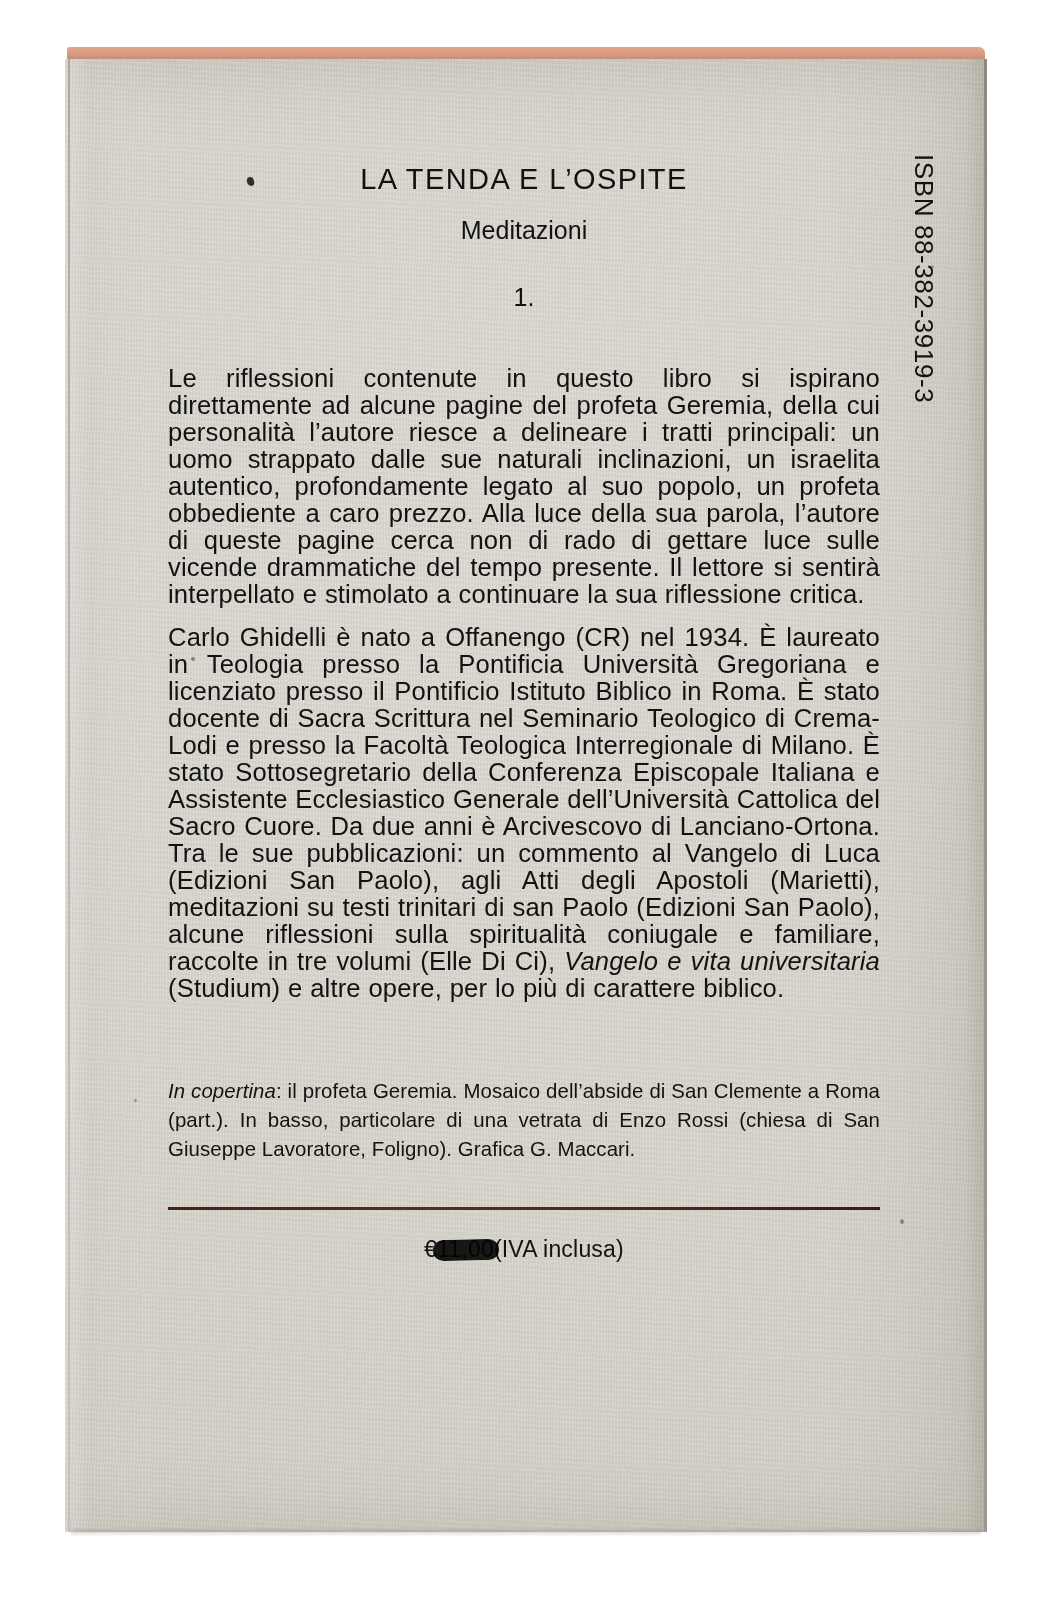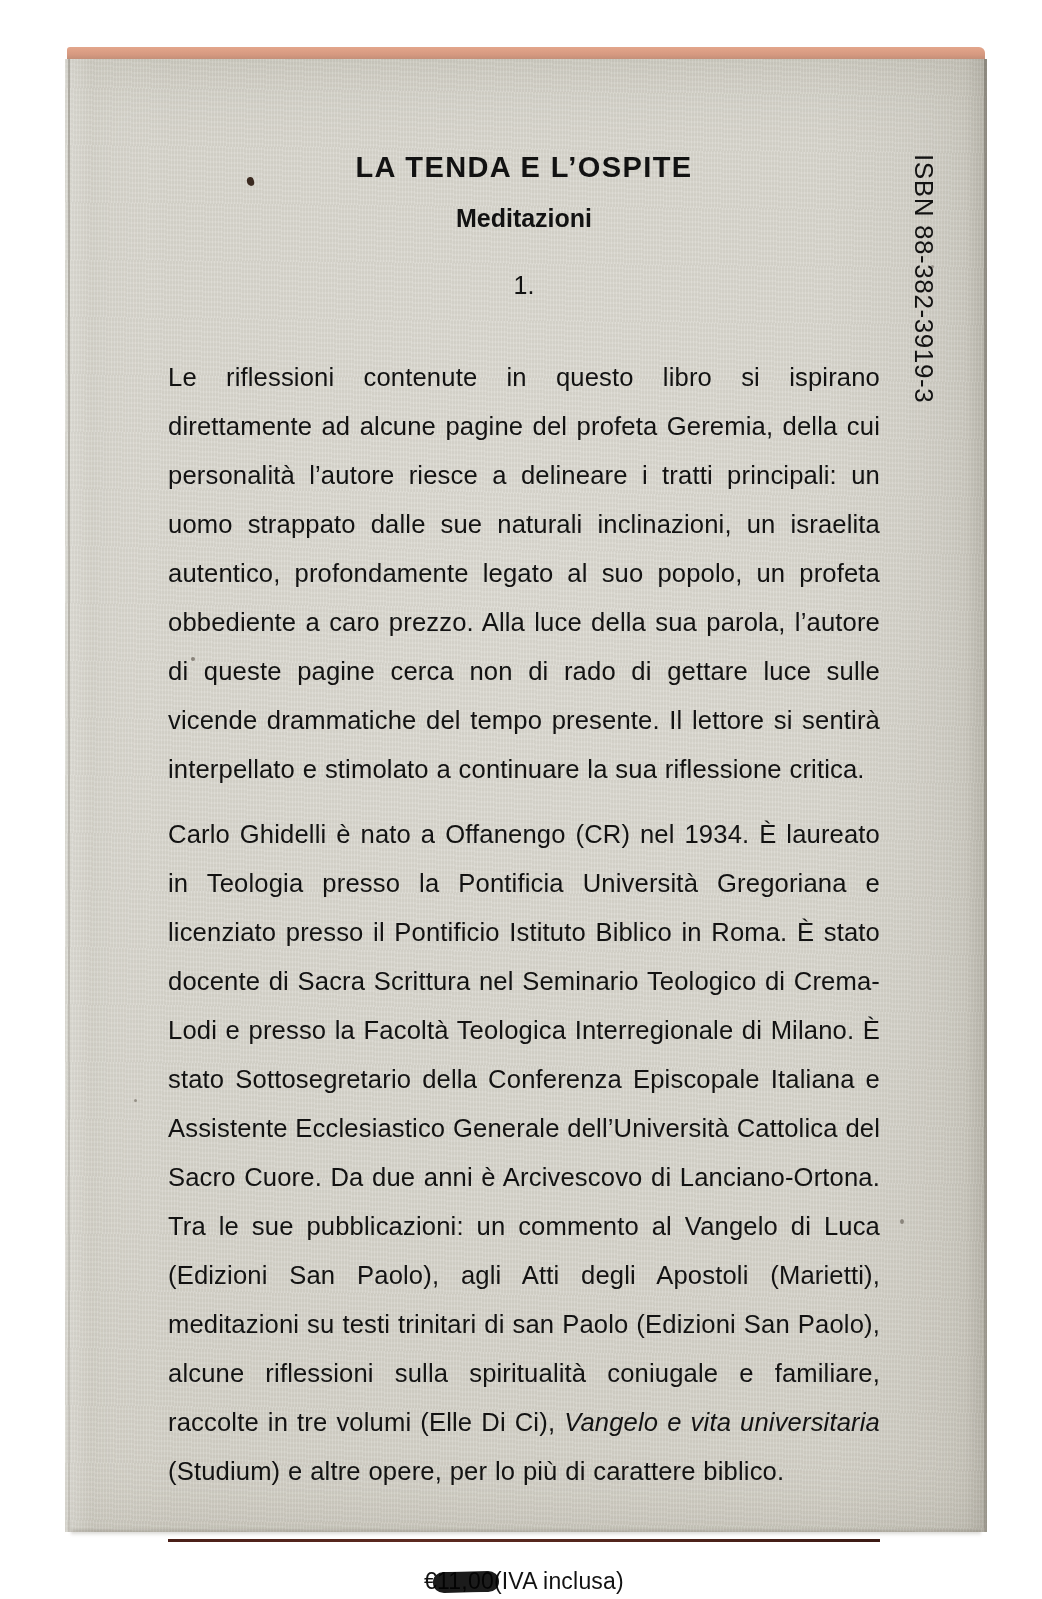--- a/index.html
+++ b/index.html
@@ -102,28 +102,28 @@
     top: 92px;
     width: 712px;
     color: #121212;
   }
 
   
   #title-block { text-align: center; }
   #book-title {
     font-size: 29px;
     letter-spacing: 1.4px;
-    font-weight: 700;
-    margin: 0;
+    font-weight: 400;
+    margin: 12px;
     color: #121212;
   }
   #book-subtitle {
     font-size: 25px;
     margin: 20px 0 0 0;
-    font-weight: 700;
+    font-weight: 400;
   }
   #volume-number {
     font-size: 25px;
     margin: 38px 0 0 0;
     font-weight: 400;
   }
 
   
   #ink-speck {
     position: absolute;
@@ -132,21 +132,21 @@
     width: 7px;
     height: 9px;
     background: #3b2a20;
     border-radius: 50% 50% 45% 55%;
     transform: rotate(-14deg);
   }
 
   
   .body-para {
     font-size: 25.6px;
-    line-height: 49px;
+    line-height: 27px;
     text-align: justify;
     margin: 0;
     letter-spacing: .15px;
     word-spacing: .5px;
   }
   #blurb-paragraph { margin-top: 53px; }
   #bio-paragraph  { margin-top: 16px; }
   .italic { font-style: italic; }
 
   
@@ -248,20 +248,23 @@
       <div id="title-block">
         <h1 id="book-title">LA TENDA E L’OSPITE</h1>
         <p id="book-subtitle">Meditazioni</p>
         <p id="volume-number">1.</p>
       </div>
 
       <p id="blurb-paragraph" class="body-para">Le riflessioni contenute in questo libro si ispirano direttamente ad alcune pagine del profeta Geremia, della cui personalità l’autore riesce a delineare i tratti principali: un uomo strappato dalle sue naturali inclinazioni, un israelita autentico, profondamente legato al suo popolo, un profeta obbediente a caro prezzo. Alla luce della sua parola, l’autore di queste pagine cerca non di rado di gettare luce sulle vicende drammatiche del tempo presente. Il lettore si sentirà interpellato e stimolato a continuare la sua riflessione critica.</p>
 
       <p id="bio-paragraph" class="body-para"><span>Carlo Ghidelli è nato a Offanengo (CR) nel 1934. È laureato in Teologia presso la Pontificia Università Gregoriana e licenziato presso il Pontificio Istituto Biblico in Roma. È stato docente di Sacra Scrittura nel Seminario Teologico di Crema-Lodi e presso la Facoltà Teologica Interregionale di Milano. È stato Sottosegretario della Conferenza Episcopale Italiana e Assistente Ecclesiastico Generale dell’Università Cattolica del Sacro Cuore. Da due anni è Arcivescovo di Lanciano-Ortona. Tra le sue pubblicazioni: un commento al Vangelo di Luca (Edizioni San Paolo), agli Atti degli Apostoli (Marietti), meditazioni su testi trinitari di san Paolo (Edizioni San Paolo), alcune riflessioni sulla spiritualità coniugale e familiare, raccolte in tre volumi (Elle Di Ci), </span><span class="italic">Vangelo e vita universitaria</span><span> (Studium) e altre opere, per lo più di carattere biblico.</span></p>
 
+      <div id="credits-block">
+        <p id="credits-paragraph"><span class="italic">In copertina</span><span>: il profeta Geremia. Mosaico dell’abside di San Clemente a Roma (part.). In basso, particolare di una vetrata di Enzo Rossi (chiesa di San Giuseppe Lavoratore, Foligno). Grafica G. Maccari.</span></p>
+      </div>
 
       <hr id="price-rule">
 
       <p id="price-line"><span>€</span><span id="price-amount-wrap"><span id="price-amount">11,00</span><span id="price-obliteration"></span></span><span>(IVA inclusa)</span></p>
 
     </div>
   </div>
 
   <div id="bottom-edge"></div>
 </div>

